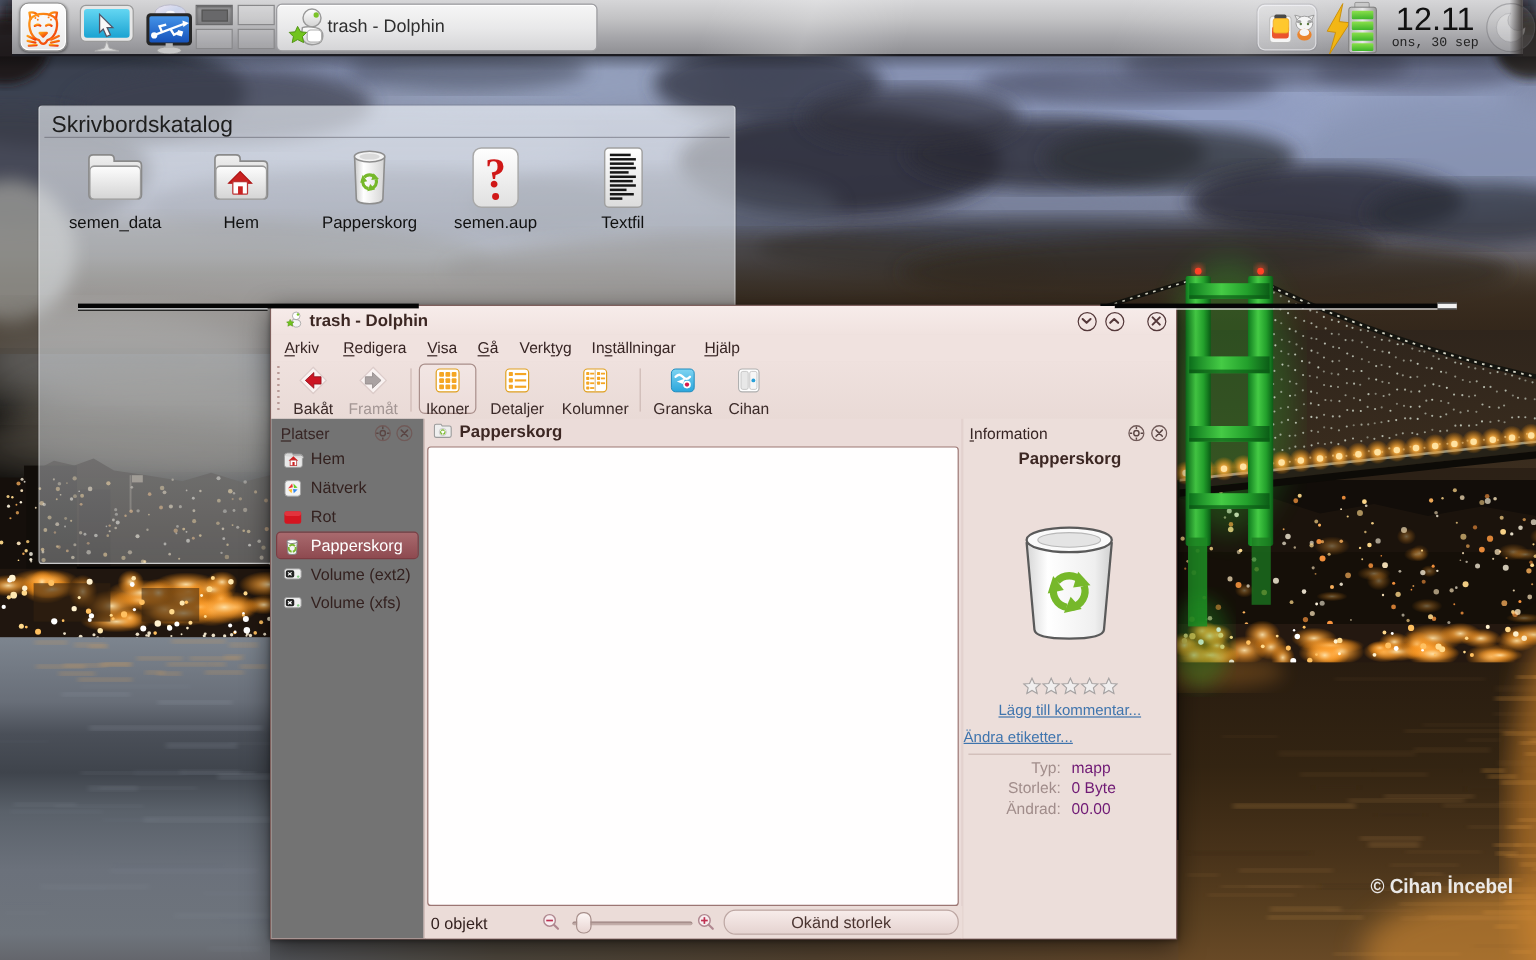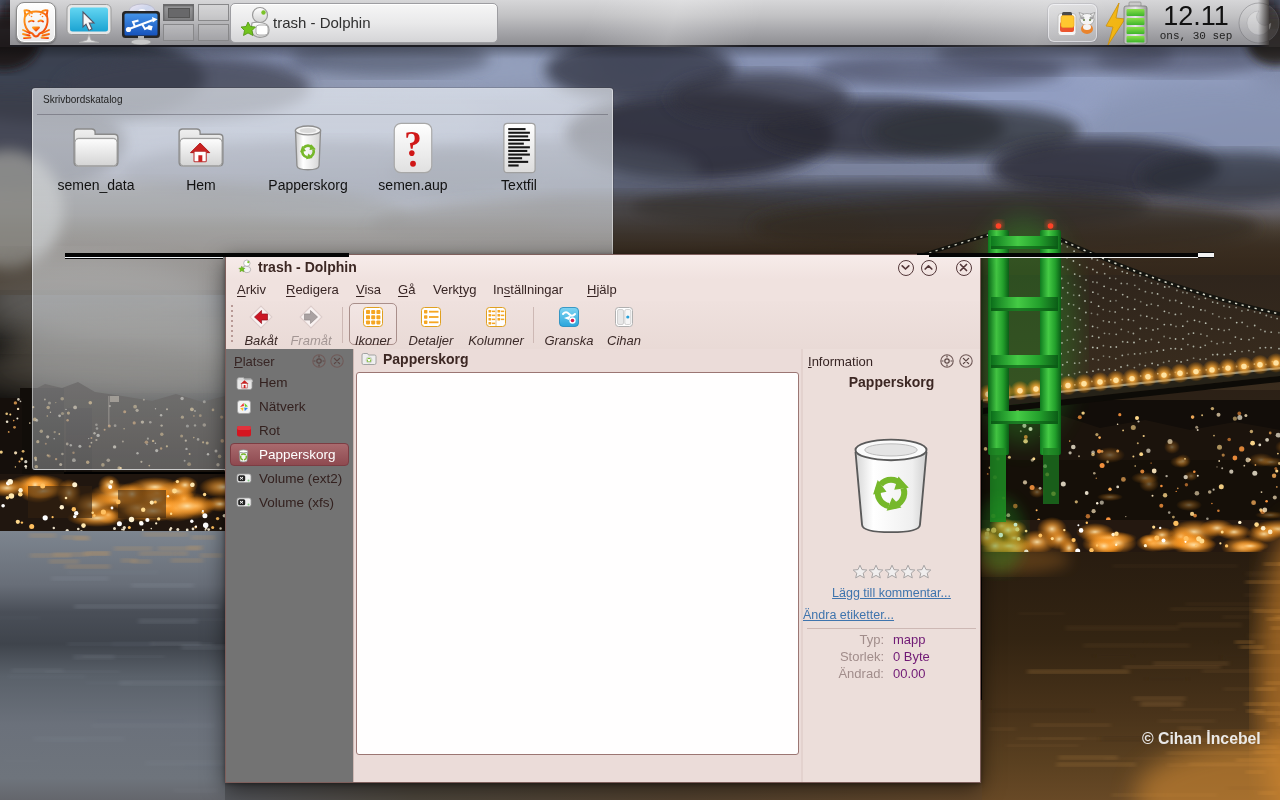--- a/index.html
+++ b/index.html
@@ -5,21 +5,21 @@
   * { margin:0; padding:0; box-sizing:border-box; }
   html,body { width:1280px; height:800px; overflow:hidden; background:#000; }
   body { font-family:"Liberation Sans", sans-serif; position:relative; }
   .abs { position:absolute; }
   #wall { left:0; top:0; width:1280px; height:800px; z-index:0; }
   
   #fview { left:32px; top:88px; width:581px; height:382px; z-index:10;
     background:linear-gradient(rgba(242,246,251,0.63) 0%, rgba(238,243,249,0.52) 45%, rgba(231,237,244,0.34) 100%);
     border:1px solid rgba(255,255,255,0.45); border-radius:3px;
     box-shadow:0 0 0 1px rgba(40,40,40,0.18); }
-  #fview .fvtitle { position:absolute; left:10px; top:5px; font-size:10px; color:#1e1e1e; }
+  #fview .fvtitle { position:absolute; left:10px; top:5px; font-size:19px; color:#1e1e1e; }
   #fview .fvsep { position:absolute; left:4px; right:4px; top:25px; height:1px;
     background:rgba(80,80,90,0.45); }
   .dicon { position:absolute; top:33px; width:96px; text-align:center; }
   .dicon .ic { height:53px; position:relative; }
   .dicon .lbl { font-size:14px; color:#111; margin-top:2px; }
   
   .art { z-index:40; }
   
   #panel { left:10px; top:0; width:1259px; height:47px; z-index:50;
     background:linear-gradient(#d6d6d8 0%, #c2c2c4 35%, #a5a5a9 70%, #8f8f93 100%);
@@ -43,21 +43,21 @@
   #win .inner { position:absolute; left:0; top:0; right:0; bottom:0; overflow:hidden; border-radius:3px 3px 0 0; }
   #titlebar { position:absolute; left:0; top:0; width:100%; height:24px;
     background:linear-gradient(#f7ecea, #f0e2df); }
   #titlebar .wtitle { position:absolute; left:32px; top:4px; font-weight:bold; font-size:14px; color:#3c2723; }
   .wbtn { position:absolute; top:5px; width:16px; height:16px; border:1.6px solid #54383a; border-radius:50%; }
   #menubar { position:absolute; left:0; top:24px; width:100%; height:22px;
     background:#f0e2df; font-size:13px; color:#372524; }
   #menubar span.mi { position:absolute; top:3px; }
   #menubar u { text-decoration:underline; text-underline-offset:2px; }
   #toolbar { position:absolute; left:0; top:46px; width:100%; height:48px;
-    background:linear-gradient(#efe1de, #e9dad6);font-style:italic; }
+    background:linear-gradient(#efe1de, #e9dad6); }
   .tbitem { position:absolute; text-align:center; font-size:13px; color:#3b2a28; }
   .tbitem .tlbl { margin-top:1px; }
   #sidebar { position:absolute; left:0; top:94px; width:127px; bottom:0;
     background:#737373; }
   .phead { font-size:13px; color:#372524; }
   .sitem { position:absolute; left:6px; font-size:13.5px; color:#33211f; height:22px; }
   .sitem .sic { position:absolute; left:4px; top:2px; }
   .sitem .stx { position:absolute; left:27px; top:2px; white-space:nowrap; }
   #selrow { position:absolute; left:4px; top:94px; width:119px; height:23px;
     background:linear-gradient(#a96a6e, #8e4a50); border:1px solid #7c3d43; border-radius:4px; }
@@ -1613,20 +1613,37 @@
 <div class="infrow" style="top:300px;">
           <span class="lab">Storlek:</span>
           <span class="val">0 Byte</span>
         </div>
 <div class="infrow" style="top:317px;">
           <span class="lab">Ändrad:</span>
           <span class="val">00.00</span>
         </div>
 
 </div>
+<div id="statusbar">
+  <span style="position:absolute;left:4px;top:7px;font-size:13.5px;color:#33211f;">0 objekt</span>
+  <span style="position:absolute;left:97px;top:6px;"><svg width="15" height="15" viewBox="0 0 15 15">
+            <circle cx="6" cy="6" r="4.8" fill="#f8eef0" stroke="#b08890" stroke-width="1.2"></circle>
+            <rect x="3.2" y="5.4" width="5.6" height="1.4" fill="#c03050"></rect>
+            <line x1="9.6" y1="9.6" x2="13" y2="13" stroke="#b08890" stroke-width="1.8" stroke-linecap="round"></line>
+          </svg></span>
+  <div style="position:absolute;left:122px;top:13px;width:100px;height:3px;background:#c4aeaa;border-radius:2px;box-shadow:inset 0 1px 1px rgba(90,60,60,0.4);"></div>
+  <div style="position:absolute;left:125px;top:5px;width:13px;height:18px;background:linear-gradient(#fdf6f5,#e8d5d2);border:1px solid #a8908c;border-radius:6px;"></div>
+  <span style="position:absolute;left:226px;top:6px;"><svg width="15" height="15" viewBox="0 0 15 15">
+            <circle cx="6" cy="6" r="4.8" fill="#f8eef0" stroke="#b08890" stroke-width="1.2"></circle>
+            <rect x="3.2" y="5.4" width="5.6" height="1.4" fill="#c03050"></rect>
+            <rect x="5.3" y="3.3" width="1.4" height="5.6" fill="#c03050"></rect>
+            <line x1="9.6" y1="9.6" x2="13" y2="13" stroke="#b08890" stroke-width="1.8" stroke-linecap="round"></line>
+          </svg></span>
+  <div style="position:absolute;left:248px;top:3px;width:196px;height:21px;background:linear-gradient(#f7ecea,#e5d3d0);border:1px solid #bda7a3;border-radius:10px;text-align:center;font-size:13.5px;color:#4a3430;line-height:19px;">Okänd storlek</div>
+</div>
 </div>
   </div>
 <div class="abs" id="panel">
   <div class="pbtn" style="left:6px;top:2px;width:40px;height:41px;background:linear-gradient(#ffffff,#e9e9e9);border-radius:8px;border:1px solid #8a8a8a;box-shadow:inset 0 0 0 1px #fff,0 1px 2px rgba(0,0,0,0.35);"></div>
   <svg width="40" height="42" viewBox="0 0 40 42" style="position:absolute;left:6px;top:2px;">
 <defs>
         <linearGradient id="lg" x1="0" y1="0" x2="1" y2="1">
 <stop offset="0" stop-color="#ffa018"></stop>
           <stop offset="1" stop-color="#f0380a"></stop>
         </linearGradient>

